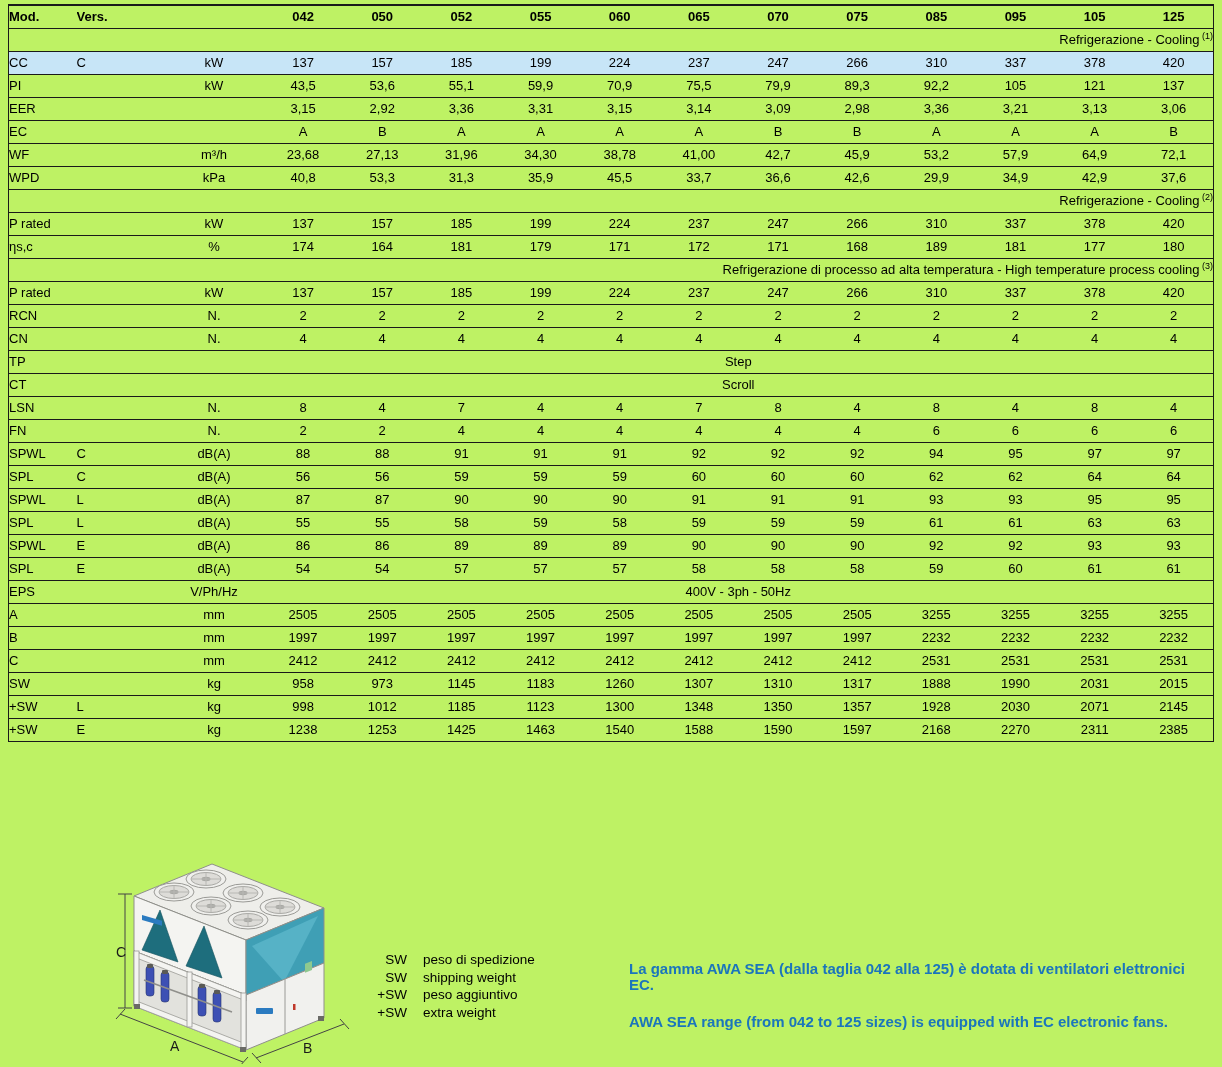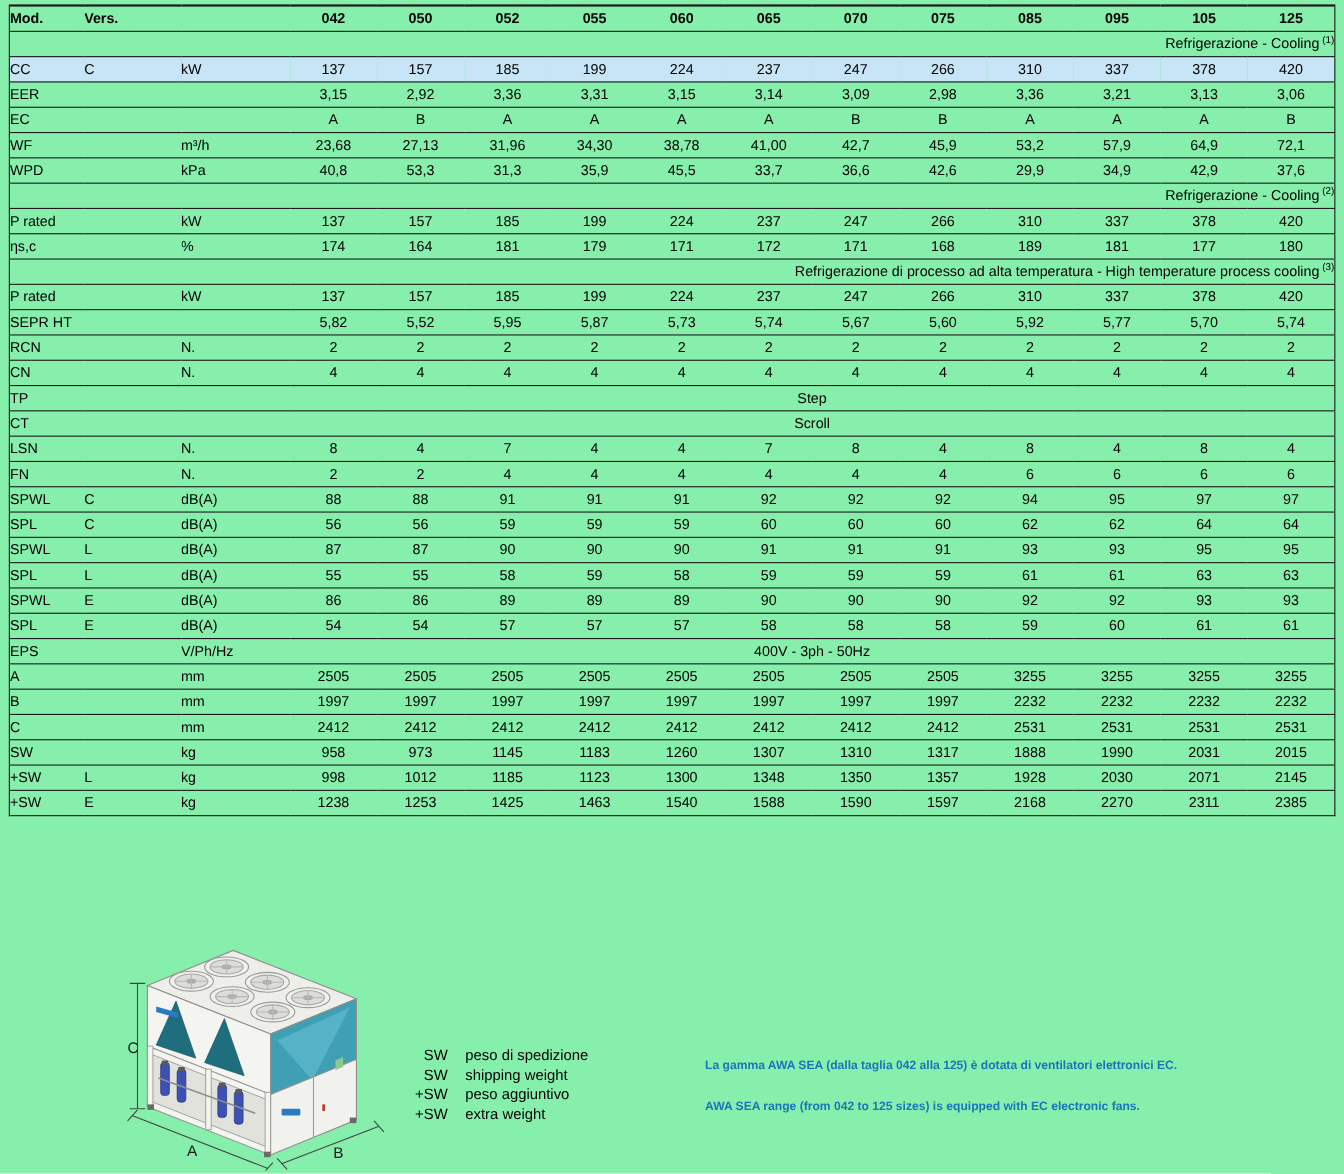--- a/index.html
+++ b/index.html
@@ -1,43 +1,43 @@
 <!DOCTYPE html>
 <html style="--hl: #c7e5f7; --note-blue: #1b75bc;"><head>
 <meta charset="utf-8">
 <style>
   html,body{margin:0;padding:0;background:#fff;}
-  .page{position:relative;width:1222px;height:1067px;background:#86efac;
+  .page{position:relative;width:1222px;height:1067px;background:#bef264;
         font-family:"Liberation Sans",sans-serif;color:#000;overflow:hidden;}
 
   
   .spec-table-wrap{position:absolute;left:8px;top:4px;}
   table.spec{border-collapse:collapse;table-layout:fixed;width:1206px;
              border:1px solid #1a1a1a;border-top:2px solid #1a1a1a;font-size:13px;}
   table.spec tr{height:23px;}
   table.spec th,table.spec td{border-top:1px solid #1a1a1a;padding:0;vertical-align:middle;
              font-weight:normal;white-space:nowrap;overflow:hidden;}
   table.spec thead th{font-weight:bold;}
   .c-label{text-align:left;padding-left:4px;}
   .c-vers{text-align:left;padding-left:12px;font-weight:bold;}
-  .c-unit{text-align:left;padding-left:10px;margin-top:19px;}
+  .c-unit{text-align:center;padding-left:10px;margin-top:19px;}
   .c-val{text-align:center;}
   .c-span{text-align:center;}
   .section-cell{text-align:right;padding-left:4px;}
   sup.marker{font-size:9px;line-height:0;}
   tr.hl td{background:var(--hl,#c7e5f7);}
 
   
   .figure-wrap{position:absolute;left:104px;top:858px;width:252px;height:206px;}
   .legend{position:absolute;left:375px;top:951px;font-size:13.5px;line-height:17.5px;}
   .legend-row{display:flex;}
   .legend-key{display:inline-block;width:32px;text-align:right;}
   .legend-text{display:inline-block;margin-left:16px;text-align:right;}
   .notes{position:absolute;left:625px;top:961px;width:575px;}
-  .notes p{margin:0 0 21px 16px;font-size:11px;line-height:16px;font-weight:bold;
+  .notes p{margin:0 0 21px 4px;font-size:15px;line-height:16px;font-weight:bold;
            color:var(--note-blue,#1b75bc);}
 </style>
 </head>
 <body>
 
 <div class="page">
 
   <div class="spec-table-wrap">
     <table class="spec" id="spec-table">
       <colgroup>
@@ -79,20 +79,37 @@
             <td class="c-val">224</td>
             <td class="c-val">237</td>
             <td class="c-val">247</td>
             <td class="c-val">266</td>
             <td class="c-val">310</td>
             <td class="c-val">337</td>
             <td class="c-val">378</td>
             <td class="c-val">420</td>
           </tr>
           <tr>
+            <td class="c-label">PI</td>
+            <td class="c-vers"></td>
+            <td class="c-unit">kW</td>
+            <td class="c-val">43,5</td>
+            <td class="c-val">53,6</td>
+            <td class="c-val">55,1</td>
+            <td class="c-val">59,9</td>
+            <td class="c-val">70,9</td>
+            <td class="c-val">75,5</td>
+            <td class="c-val">79,9</td>
+            <td class="c-val">89,3</td>
+            <td class="c-val">92,2</td>
+            <td class="c-val">105</td>
+            <td class="c-val">121</td>
+            <td class="c-val">137</td>
+          </tr>
+          <tr>
             <td class="c-label">EER</td>
             <td class="c-vers"></td>
             <td class="c-unit"></td>
             <td class="c-val">3,15</td>
             <td class="c-val">2,92</td>
             <td class="c-val">3,36</td>
             <td class="c-val">3,31</td>
             <td class="c-val">3,15</td>
             <td class="c-val">3,14</td>
             <td class="c-val">3,09</td>
@@ -202,37 +219,20 @@
             <td class="c-val">185</td>
             <td class="c-val">199</td>
             <td class="c-val">224</td>
             <td class="c-val">237</td>
             <td class="c-val">247</td>
             <td class="c-val">266</td>
             <td class="c-val">310</td>
             <td class="c-val">337</td>
             <td class="c-val">378</td>
             <td class="c-val">420</td>
-          </tr>
-          <tr>
-            <td class="c-label">SEPR HT</td>
-            <td class="c-vers"></td>
-            <td class="c-unit"></td>
-            <td class="c-val">5,82</td>
-            <td class="c-val">5,52</td>
-            <td class="c-val">5,95</td>
-            <td class="c-val">5,87</td>
-            <td class="c-val">5,73</td>
-            <td class="c-val">5,74</td>
-            <td class="c-val">5,67</td>
-            <td class="c-val">5,60</td>
-            <td class="c-val">5,92</td>
-            <td class="c-val">5,77</td>
-            <td class="c-val">5,70</td>
-            <td class="c-val">5,74</td>
           </tr>
           <tr>
             <td class="c-label">RCN</td>
             <td class="c-vers"></td>
             <td class="c-unit">N.</td>
             <td class="c-val">2</td>
             <td class="c-val">2</td>
             <td class="c-val">2</td>
             <td class="c-val">2</td>
             <td class="c-val">2</td>

